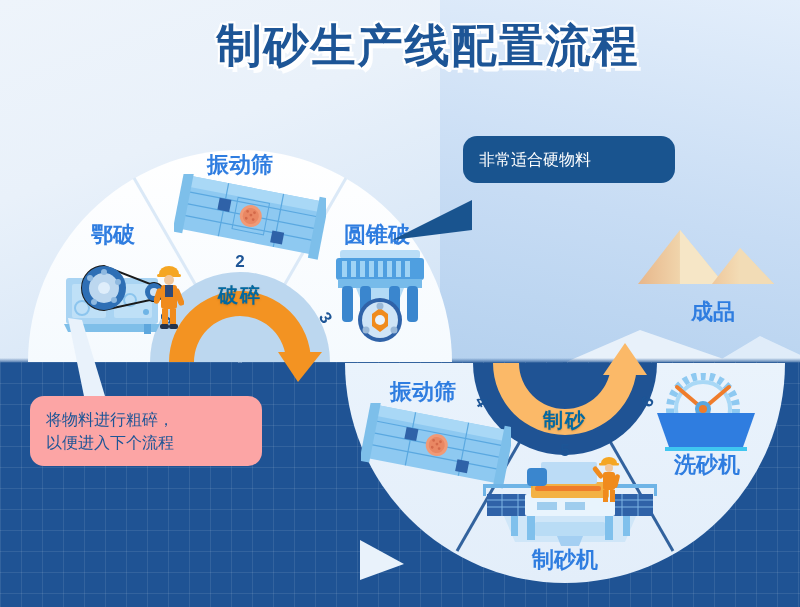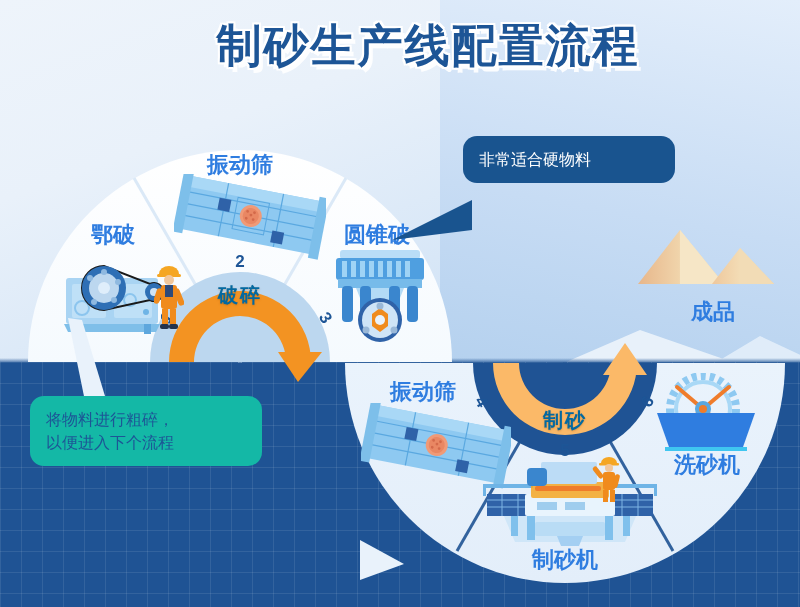--- a/index.html
+++ b/index.html
@@ -73,21 +73,21 @@
   }
   .arc-text{
     position:absolute;color:#0369a1;font-size:20px;font-weight:bold;
     letter-spacing:2px;white-space:nowrap;
     text-shadow:0 1px 2px rgba(160,80,0,.35);
   }
 
   
   .callout{position:absolute;border-radius:14px;padding:12px 16px;line-height:1.45;font-size:16px;}
   .callout-dark{background:#19548f;color:#ffffff;}
-  .callout-light{background:#14b8a6;color:#1d5596;}
+  .callout-light{background:#fca5a5;color:#1d5596;}
 
   
   .mach{position:absolute;}
   .worker{position:absolute;}
 </style>
 </head>
 <body>
 
 <div id="stage">
 

